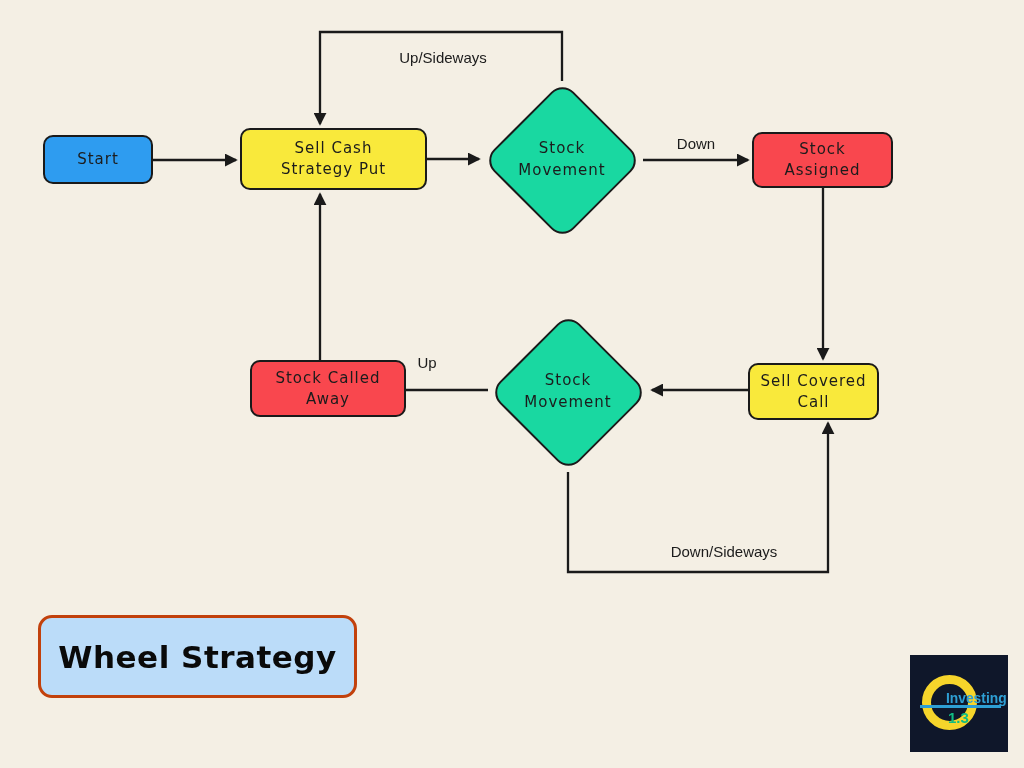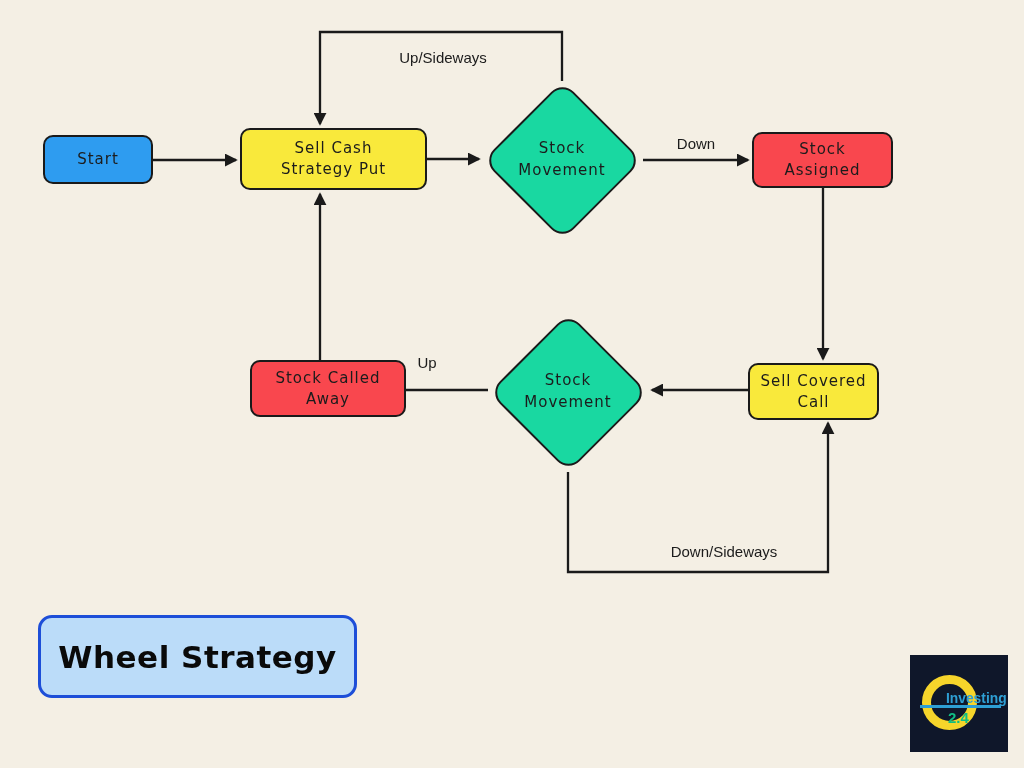--- a/index.html
+++ b/index.html
@@ -65,21 +65,21 @@
     font-size: 15px;
     color: #1b1b1b;
     white-space: nowrap;
     z-index: 3;
   }
   .title-box {
     position: absolute;
     left: 38px; top: 615px;
     width: 319px; height: 83px;
     background: #bbdcf9;
-    border: 3px solid #1d4ed8;
+    border: 3px solid #c2410c;
     border-radius: 14px;
     display: flex;
     align-items: center;
     justify-content: center;
     z-index: 2;
   }
   .title-text {
     font-size: 31px;
     font-weight: bold;
     letter-spacing: 0.5px;
@@ -193,16 +193,16 @@
     </div>
 
   <div class="title-box">
     <span class="title-text">Wheel Strategy</span>
   </div>
 
   <div class="logo">
     <div class="logo-ring"></div>
     <div class="logo-underline"></div>
     <span class="logo-name">Investing</span>
-    <span class="logo-version">2.4</span>
+    <span class="logo-version">1.3</span>
   </div>
 
 </div>
 
 </body></html>

